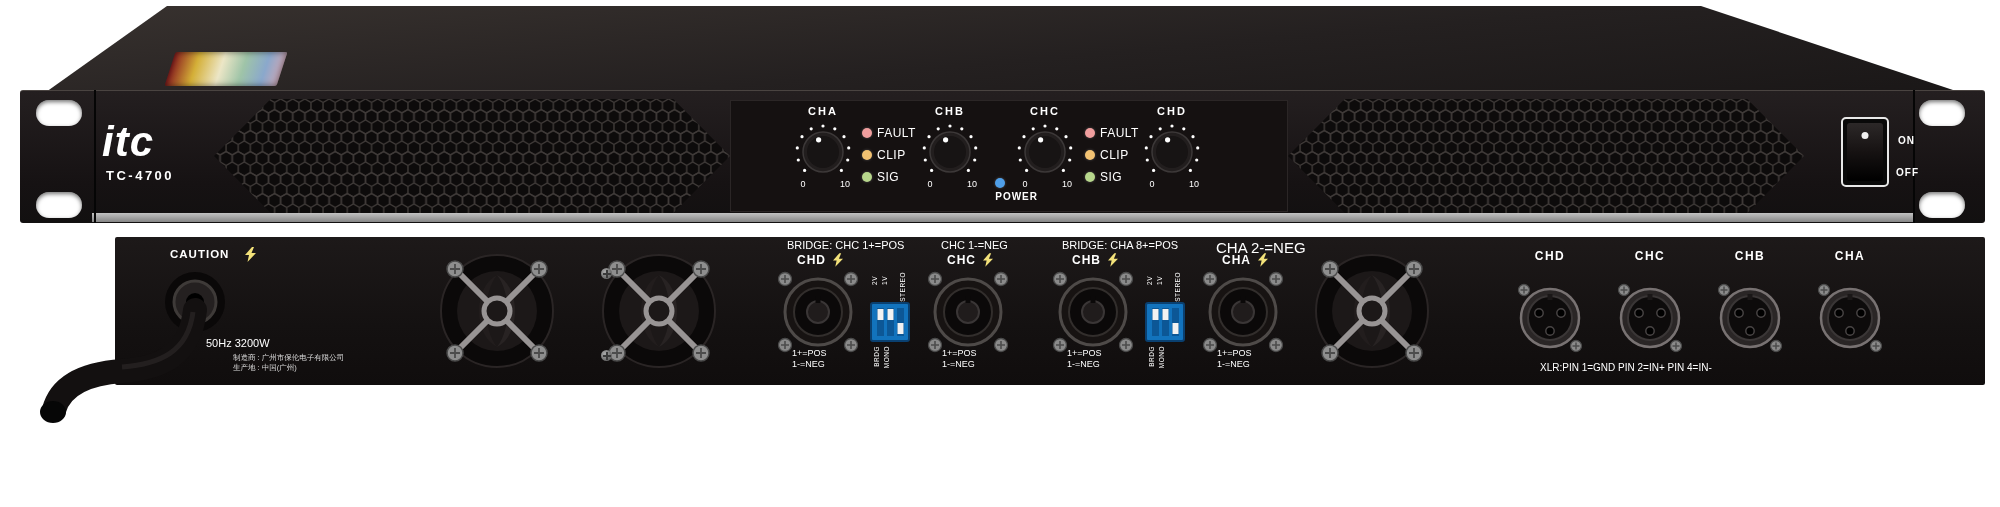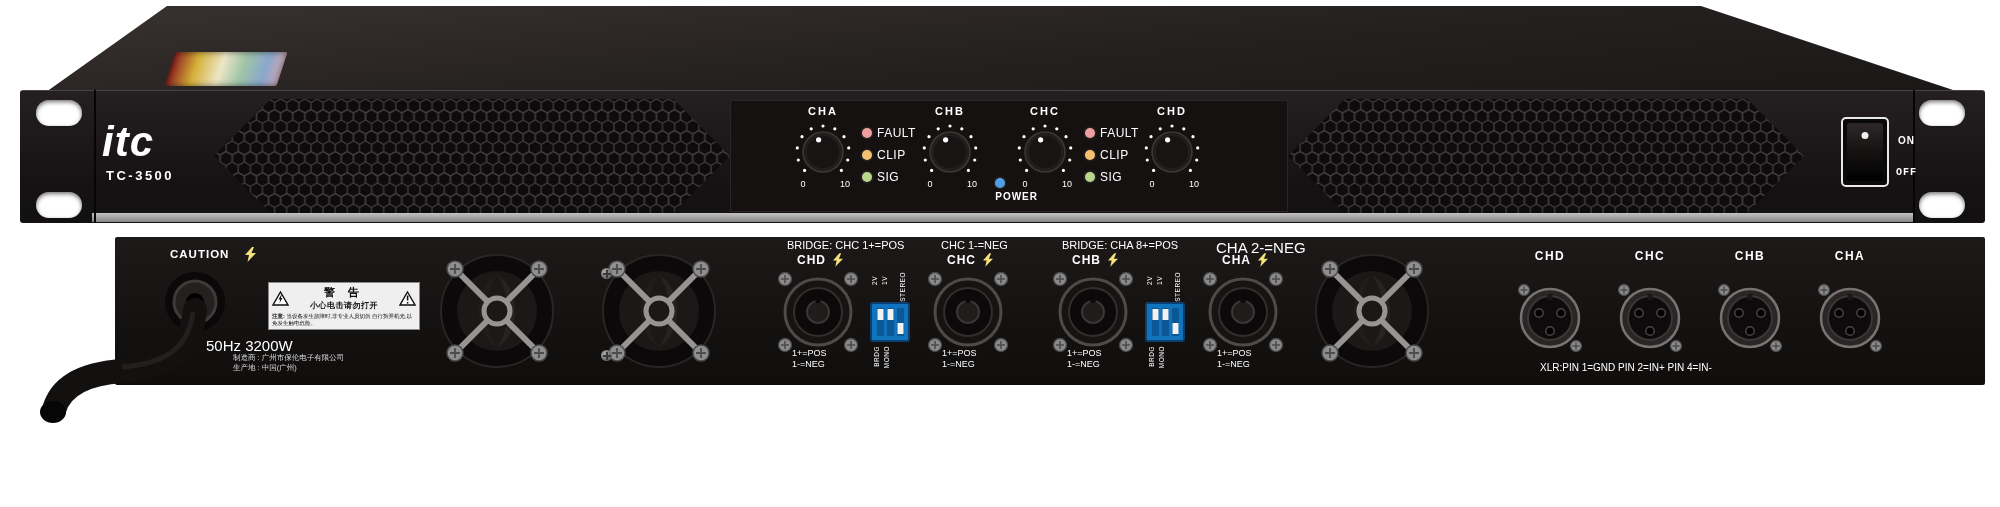--- a/index.html
+++ b/index.html
@@ -67,21 +67,21 @@
   <div class="abs bottom-strip"></div>
   <div class="abs ear-seam" style="left:94px;"></div>
   <div class="abs ear-seam" style="left:1913px;"></div>
 
   <div class="ear-hole" style="left:36px;top:100px;"></div>
   <div class="ear-hole" style="left:36px;top:192px;"></div>
   <div class="ear-hole" style="left:1919px;top:100px;"></div>
   <div class="ear-hole" style="left:1919px;top:192px;"></div>
 
   <div class="t" style="left:102px;top:118px;font-size:42px;font-weight:800;font-style:italic;letter-spacing:1px;">itc</div>
-  <div class="t b" style="left:106px;top:169px;font-size:13px;letter-spacing:2.5px;">TC-3500</div>
+  <div class="t b" style="left:106px;top:169px;font-size:13px;letter-spacing:2.5px;">TC-4700</div>
 
   <div class="grille" style="left:214px;">
     <svg width="516" height="114" style="clip-path:polygon(11% 0,89% 0,100% 50%,89% 100%,11% 100%,0 50%);">
       <defs>
         <pattern id="hexp1" width="12.12" height="21" patternUnits="userSpaceOnUse">
           <rect width="12.12" height="21" fill="#0d0b0b"></rect>
           <g fill="none" stroke="#3f3a38" stroke-width="1.4">
             <path d="M6.06 0 L12.12 3.5 L12.12 10.5 L6.06 14 L0 10.5 L0 3.5 Z"></path>
             <path d="M0 10.5 L6.06 14 L6.06 21 L0 24.5 L-6.06 21 L-6.06 14 Z"></path>
             <path d="M12.12 10.5 L18.18 14 L18.18 21 L12.12 24.5 L6.06 21 L6.06 14 Z"></path>
@@ -234,55 +234,33 @@
   </div>
   <div class="t" style="left:1144px;top:179px;width:16px;text-align:center;font-size:9px;">0</div>
   <div class="t" style="left:1185px;top:179px;width:18px;text-align:center;font-size:9px;">10</div>
 
   <div class="pswitch">
     <div class="rocker">
       <span class="rocker-dot"></span>
     </div>
   </div>
   <div class="t b" style="left:1898px;top:135px;font-size:10px;letter-spacing:1px;">ON</div>
-  <div class="t b" style="left:1896px;top:167px;font-size:10px;letter-spacing:1px;font-family:Liberation Mono, monospace;">OFF</div>
+  <div class="t b" style="left:1896px;top:167px;font-size:10px;letter-spacing:1px;">OFF</div>
 
   <div class="abs rear-face"></div>
 
   <div class="abs" style="left:170px;top:247px;display:flex;align-items:center;gap:16px;">
     <span class="t b" style="position:static;font-size:11.5px;letter-spacing:1px;">CAUTION</span>
     <svg width="11" height="15" viewBox="0 0 11 15">
         <path d="M7 0 L0 8 H4 L2.5 15 L11 6 H6.5 L9 0 Z" fill="#f3e27a"></path>
       </svg>
   </div>
 
-  <div class="warn-label">
-    <div class="warn-top">
-      <svg width="17" height="15" viewBox="0 0 17 15">
-          <path d="M8.5 1 L16 14 H1 Z" fill="#fff" stroke="#111" stroke-width="1.4"></path>
-          <path d="M9 4 L6.5 8.5 H8.2 L7.5 12 L10.5 7 H8.8 L9.8 4Z" fill="#111"></path>
-        </svg>
-      <div>
-        <div class="warn-title">警 告</div>
-        <div class="warn-sub">小心电击请勿打开</div>
-      </div>
-      <svg width="17" height="15" viewBox="0 0 17 15">
-          <path d="M8.5 1 L16 14 H1 Z" fill="#fff" stroke="#111" stroke-width="1.4"></path>
-          <rect x="7.8" y="4.5" width="1.6" height="5" fill="#111"></rect>
-          <rect x="7.8" y="11" width="1.6" height="1.6" fill="#111"></rect>
-        </svg>
-    </div>
-    <div class="warn-note">
-      <span class="b">注意:</span>
-      <span>当设备发生故障时,非专业人员切勿</span>
-      <span>自行拆开机壳,以免发生触电危险。</span>
-    </div>
-  </div>
-
-  <div class="t" style="left:206px;top:337px;font-size:15px;">50Hz 3200W</div>
+
+  <div class="t" style="left:206px;top:337px;font-size:11px;">50Hz 3200W</div>
   <div class="t" style="left:233px;top:354px;font-size:7.5px;color:#ddd;">制造商 : 广州市保伦电子有限公司</div>
   <div class="t" style="left:233px;top:364px;font-size:7.5px;color:#ddd;">生产地 : 中国(广州)</div>
 
   <div class="abs" style="left:437px;top:251px;">
     <svg width="120" height="120">
         <circle cx="60" cy="60" r="56" fill="#0b0909" stroke="#2a2525" stroke-width="2"></circle>
         <circle cx="60" cy="60" r="40" fill="#1c1818"></circle>
         <path d="M60 24 C84 36 84 84 60 96 C74 78 74 42 60 24Z" fill="#282323"></path>
         <path d="M60 24 C36 36 36 84 60 96 C46 78 46 42 60 24Z" fill="#221d1d"></path>
         <g stroke="#989494" stroke-width="6" stroke-linecap="round" fill="none">

